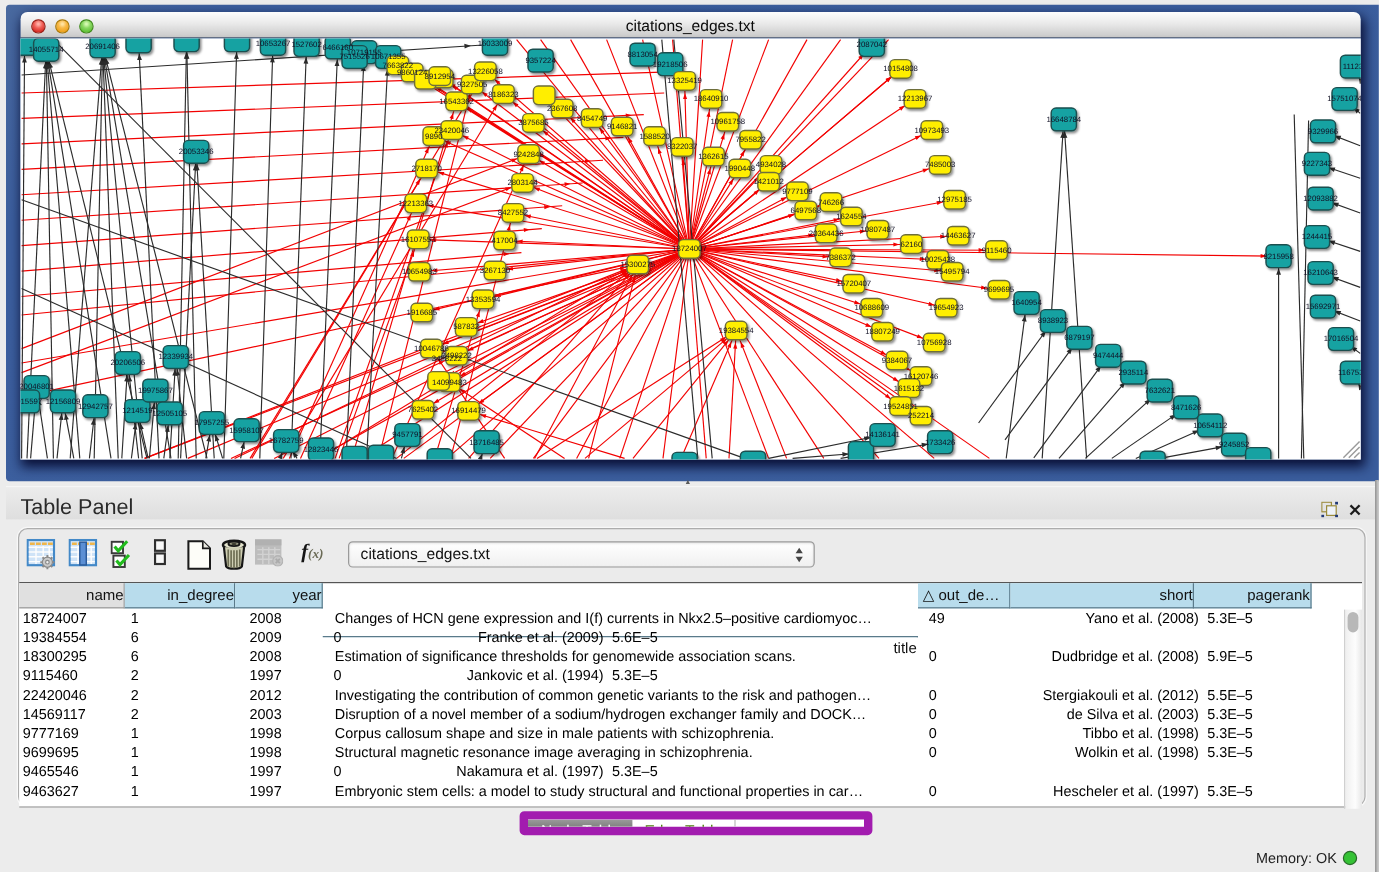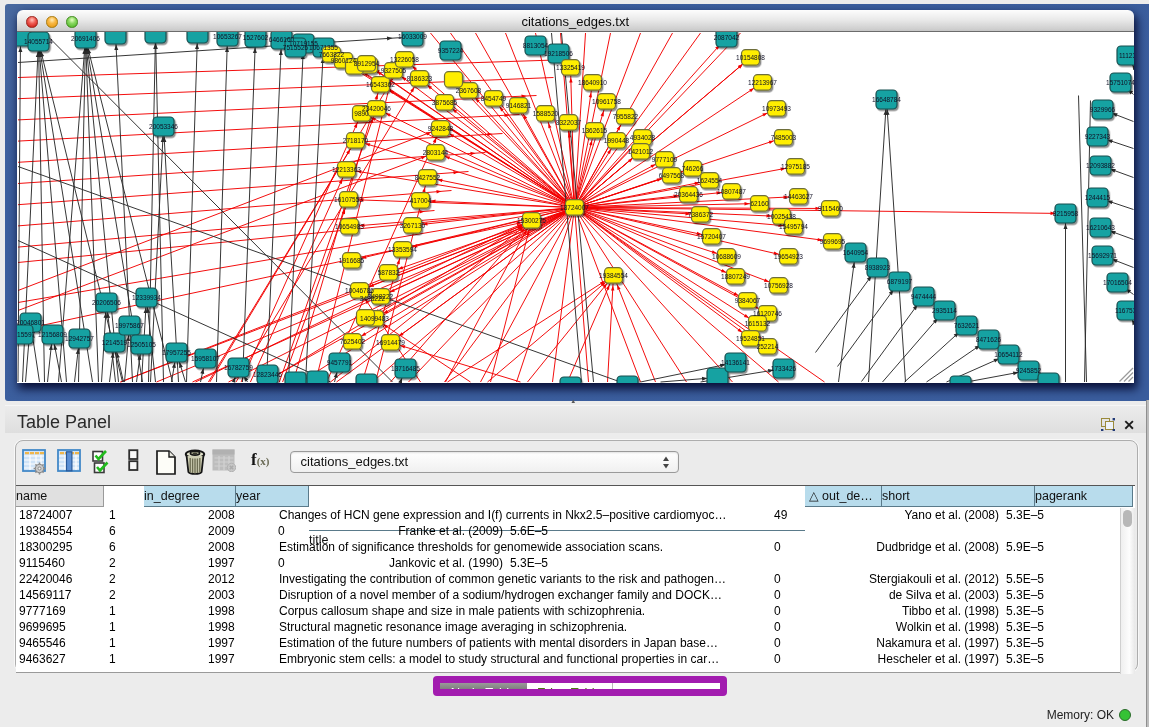--- a/index.html
+++ b/index.html
@@ -25,24 +25,24 @@
 #tpbar .t { position:absolute; left:12px; top:5.5px; font-size:18px; color:#2a2a2a; }
 #tp { position:absolute; left:5px; top:433px; width:1141px; height:294px; background:#ececec; }
 #box { position:absolute; left:9.5px; top:6.5px; width:1123px; height:232.5px; background:#ebebeb;
   border:1px solid #adadad; border-radius:8px; box-shadow:0 0 0 1px #f8f8f8; }
 #dd { position:absolute; left:274px; top:10.5px; width:389px; height:22px; background:linear-gradient(#ffffff,#f0f0f0);
   border:1px solid #9a9a9a; border-radius:4px; font-size:13px; color:#111; line-height:20px;
   padding-left:10px; box-shadow:inset 0 1px 2px rgba(0,0,0,.12); }
 #table { position:absolute; left:0.5px; top:44px; width:1119px; height:188.5px; background:#fff;
   border-top:1px solid #555; border-bottom:1px solid #9a9a9a; font-size:12px; }
 #thead { position:absolute; left:0; top:0; width:100%; height:21.5px; display:flex; }
-#thead div { border-right:1px solid #5a7a8a; background:#b8dcec; text-align:left;
+#thead div { border-right:1px solid #5a7a8a; background:#b8dcec; text-align:right;
   line-height:21px; font-size:12.5px; color:#111; border-bottom:1px solid #5a7a8a; }
 #thead .h0 { width:88px; background:#e0e0e0; border-right:1px solid #9a9a9a; border-bottom:1px solid #9a9a9a; }
-#thead .h1 { width:92px;margin-left:40px; } #thead .h2 { width:73px; } #thead .h3 { width:496px;margin-top:44px; }
+#thead .h1 { width:92px; } #thead .h2 { width:73px; } #thead .h3 { width:496px;margin-top:44px; }
 #thead .h4 { width:77px; text-align:left; padding-left:4px; } #thead .h5 { width:153px; }
 #thead .h6 { width:97.5px; }
 #tbody { position:absolute; left:0; top:22px; width:100%; }
 .tr { display:flex; height:16px; line-height:15px; color:#000; white-space:nowrap; }
 .tr div { overflow:hidden; }
 .c0 { width:88px; padding-left:3px; } .c1 { width:96px; padding-left:5px; }
 .c2 { width:73px; padding-left:8px; } .c3 { width:496px; padding-left:6px; }
 .c4 { width:77px; padding-left:5px; } .c5 { width:153px; text-align:right; }
 .c6 { width:97.5px; padding-left:7px; }
 #vsb { position:absolute; right:0px; top:22px; width:15px; height:166px;
@@ -809,21 +809,21 @@
     <ellipse cx="11" cy="5.2" rx="4.6" ry="1.9" fill="#9a9a82" stroke="#161616" stroke-width="1.6"></ellipse>
     <ellipse cx="11" cy="5.4" rx="2.2" ry="0.9" fill="#3a3a2e"></ellipse>
   </svg>
   <svg class="ticon" style="left:196.5px;top:8.5px" width="24" height="23" viewBox="0 0 24 23">
     <rect x="0.5" y="0.5" width="22" height="21" fill="#bdbdbd"></rect>
     <rect x="0.5" y="0.5" width="22" height="5" fill="#b1b1b1"></rect>
     <path d="M2.5 9h19M2.5 13h19M2.5 17h19M7 7v14M12 7v14M17 7v14" stroke="#d2d2d2" stroke-width="1.2" fill="none"></path>
     <circle cx="19.5" cy="18.5" r="4.2" fill="#c6c6c6" stroke="#b2b2b2"></circle>
     <path d="M17.8 16.8l3.4 3.4M21.2 16.8l-3.4 3.4" stroke="#ababab" stroke-width="1.5"></path>
   </svg>
-  <div class="ticon" style="left:235.5px;font-size:17px;color:#141414;font-weight:bold;top:9px;font-family:'Liberation Serif',serif">f<span style="font-size:11px;color:#6a6a55">(x)</span></div>
+  <div class="ticon" style="left:235.5px;font-size:17px;color:#141414;font-style:italic;font-weight:bold;top:9px;font-family:'Liberation Serif',serif">f<span style="font-size:11px;color:#6a6a55">(x)</span></div>
   <div id="dd">citations_edges.txt
     <svg style="position:absolute;right:8px;top:4px" width="8" height="13" viewBox="0 0 8 13">
       <path d="M4 0.5 L7 5 H1 z" fill="#444"></path>
           <path d="M4 12.5 L1 8 H7 z" fill="#444"></path>
     </svg>
   </div>
   <div id="table">
     <div id="thead">
       <div class="h0">name</div>
           <div class="h1">in_degree</div>
@@ -858,21 +858,21 @@
             <div class="c3">Estimation of significance thresholds for genomewide association scans.</div>
             <div class="c4">0</div>
             <div class="c5">Dudbridge et al. (2008)</div>
             <div class="c6">5.9E–5</div>
           </div>
 <div class="tr">
             <div class="c0">9115460</div>
             <div class="c1">2</div>
             <div class="c2">1997</div>
             <div class="c4">0</div>
-            <div class="c5">Jankovic et al. (1990)</div>
+            <div class="c5">Jankovic et al. (1994)</div>
             <div class="c6">5.3E–5</div>
           </div>
 <div class="tr">
             <div class="c0">22420046</div>
             <div class="c1">2</div>
             <div class="c2">2012</div>
             <div class="c3">Investigating the contribution of common genetic variants to the risk and pathogen…</div>
             <div class="c4">0</div>
             <div class="c5">Stergiakouli et al. (2012)</div>
             <div class="c6">5.5E–5</div>
@@ -901,21 +901,20 @@
             <div class="c2">1998</div>
             <div class="c3">Structural magnetic resonance image averaging in schizophrenia.</div>
             <div class="c4">0</div>
             <div class="c5">Wolkin et al. (1998)</div>
             <div class="c6">5.3E–5</div>
           </div>
 <div class="tr">
             <div class="c0">9465546</div>
             <div class="c1">1</div>
             <div class="c2">1997</div>
-            <div class="c3">Estimation of the future numbers of patients with mental disorders in Japan base…</div>
             <div class="c4">0</div>
             <div class="c5">Nakamura et al. (1997)</div>
             <div class="c6">5.3E–5</div>
           </div>
 <div class="tr">
             <div class="c0">9463627</div>
             <div class="c1">1</div>
             <div class="c2">1997</div>
             <div class="c3">Embryonic stem cells: a model to study structural and functional properties in car…</div>
             <div class="c4">0</div>

